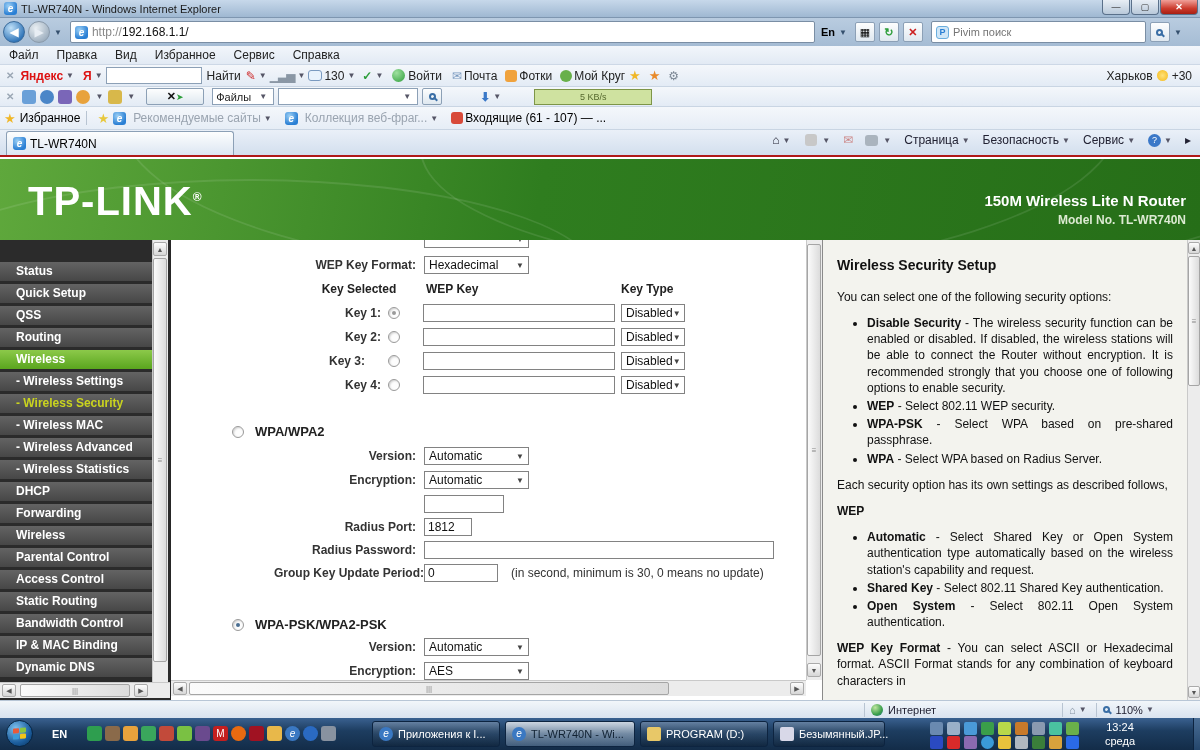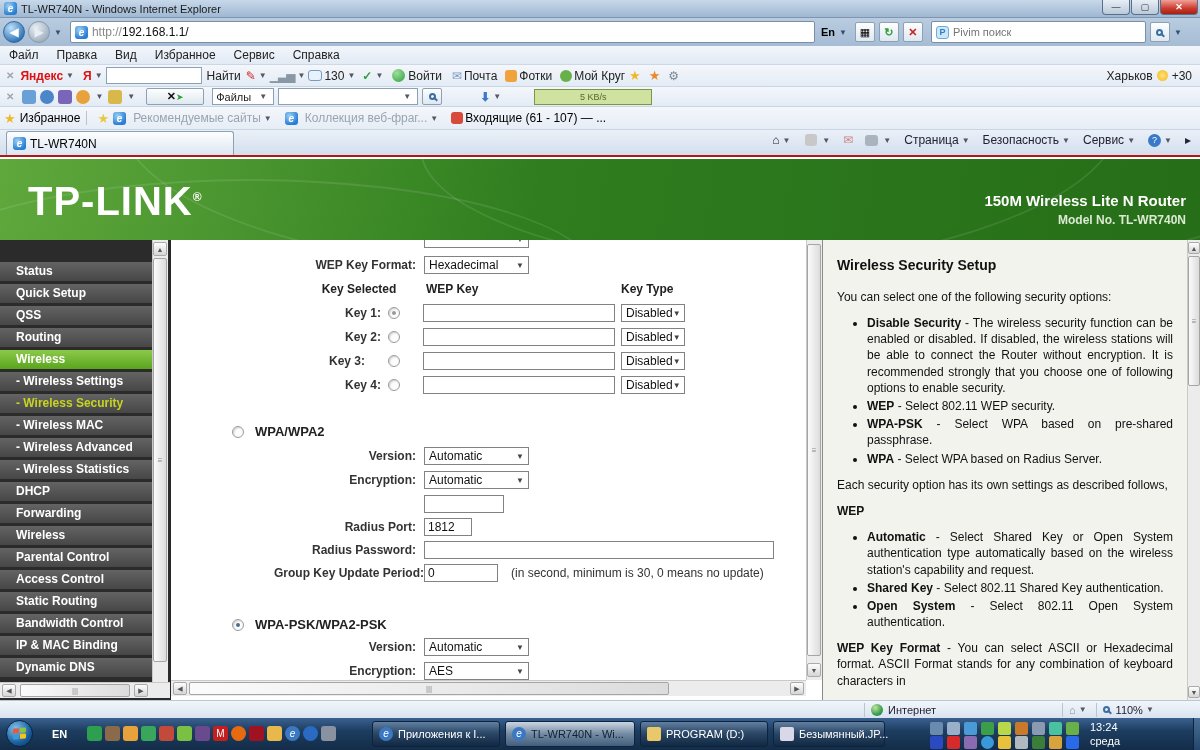--- a/index.html
+++ b/index.html
@@ -92,21 +92,21 @@
   
   #taskbar{top:718px;height:32px;background:linear-gradient(#3a6190,#1d3d60 40%,#132c48);display:flex;align-items:center;color:#fff}
   .orb{position:absolute;left:6px;top:2px;width:27px;height:27px;border-radius:50%;background:radial-gradient(circle at 35% 30%,#7ec2f0,#1c5e9e 60%,#0a3058);border:1px solid #072441;display:flex;align-items:center;justify-content:center}
   .flag{display:grid;grid-template-columns:6px 6px;grid-template-rows:5px 5px;gap:1px;transform:skewY(-6deg)}
   .flag span{border-radius:1px}
   .ql{width:15px;height:15px;border-radius:3px;display:inline-block;margin-left:3px}
   .tbtnw{height:26px;border:1px solid #0d2440;border-radius:3px;background:linear-gradient(rgba(255,255,255,.25),rgba(255,255,255,.06) 50%,rgba(0,0,0,.15));display:flex;align-items:center;font-size:11px;color:#fff;padding:0 6px;position:absolute;top:3px}
   .tbtnw.active{background:linear-gradient(rgba(255,255,255,.75),rgba(220,235,250,.45) 50%,rgba(150,180,210,.35));color:#123}
   .ticon{width:14px;height:14px;border-radius:2px;margin-right:5px;flex:none}
   .tray{position:absolute;width:13px;height:13px;border-radius:2px}
-  #clock{position:absolute;left:1090px;top:2px;width:60px;text-align:left;font-size:11px;line-height:14px}
+  #clock{position:absolute;left:1090px;top:2px;width:60px;text-align:center;font-size:11px;line-height:14px}
   #showdesk{position:absolute;right:0;top:0;width:7px;height:32px;background:linear-gradient(#4a6e96,#24466c);border-left:1px solid #0d2440}
 </style>
 </head>
 <body>
 
 <div class="row" id="titlebar">
   <span class="eicon">e</span>
   <span>TL-WR740N - Windows Internet Explorer</span>
   <span class="wbtns">
     <span class="wbtn">—</span>

